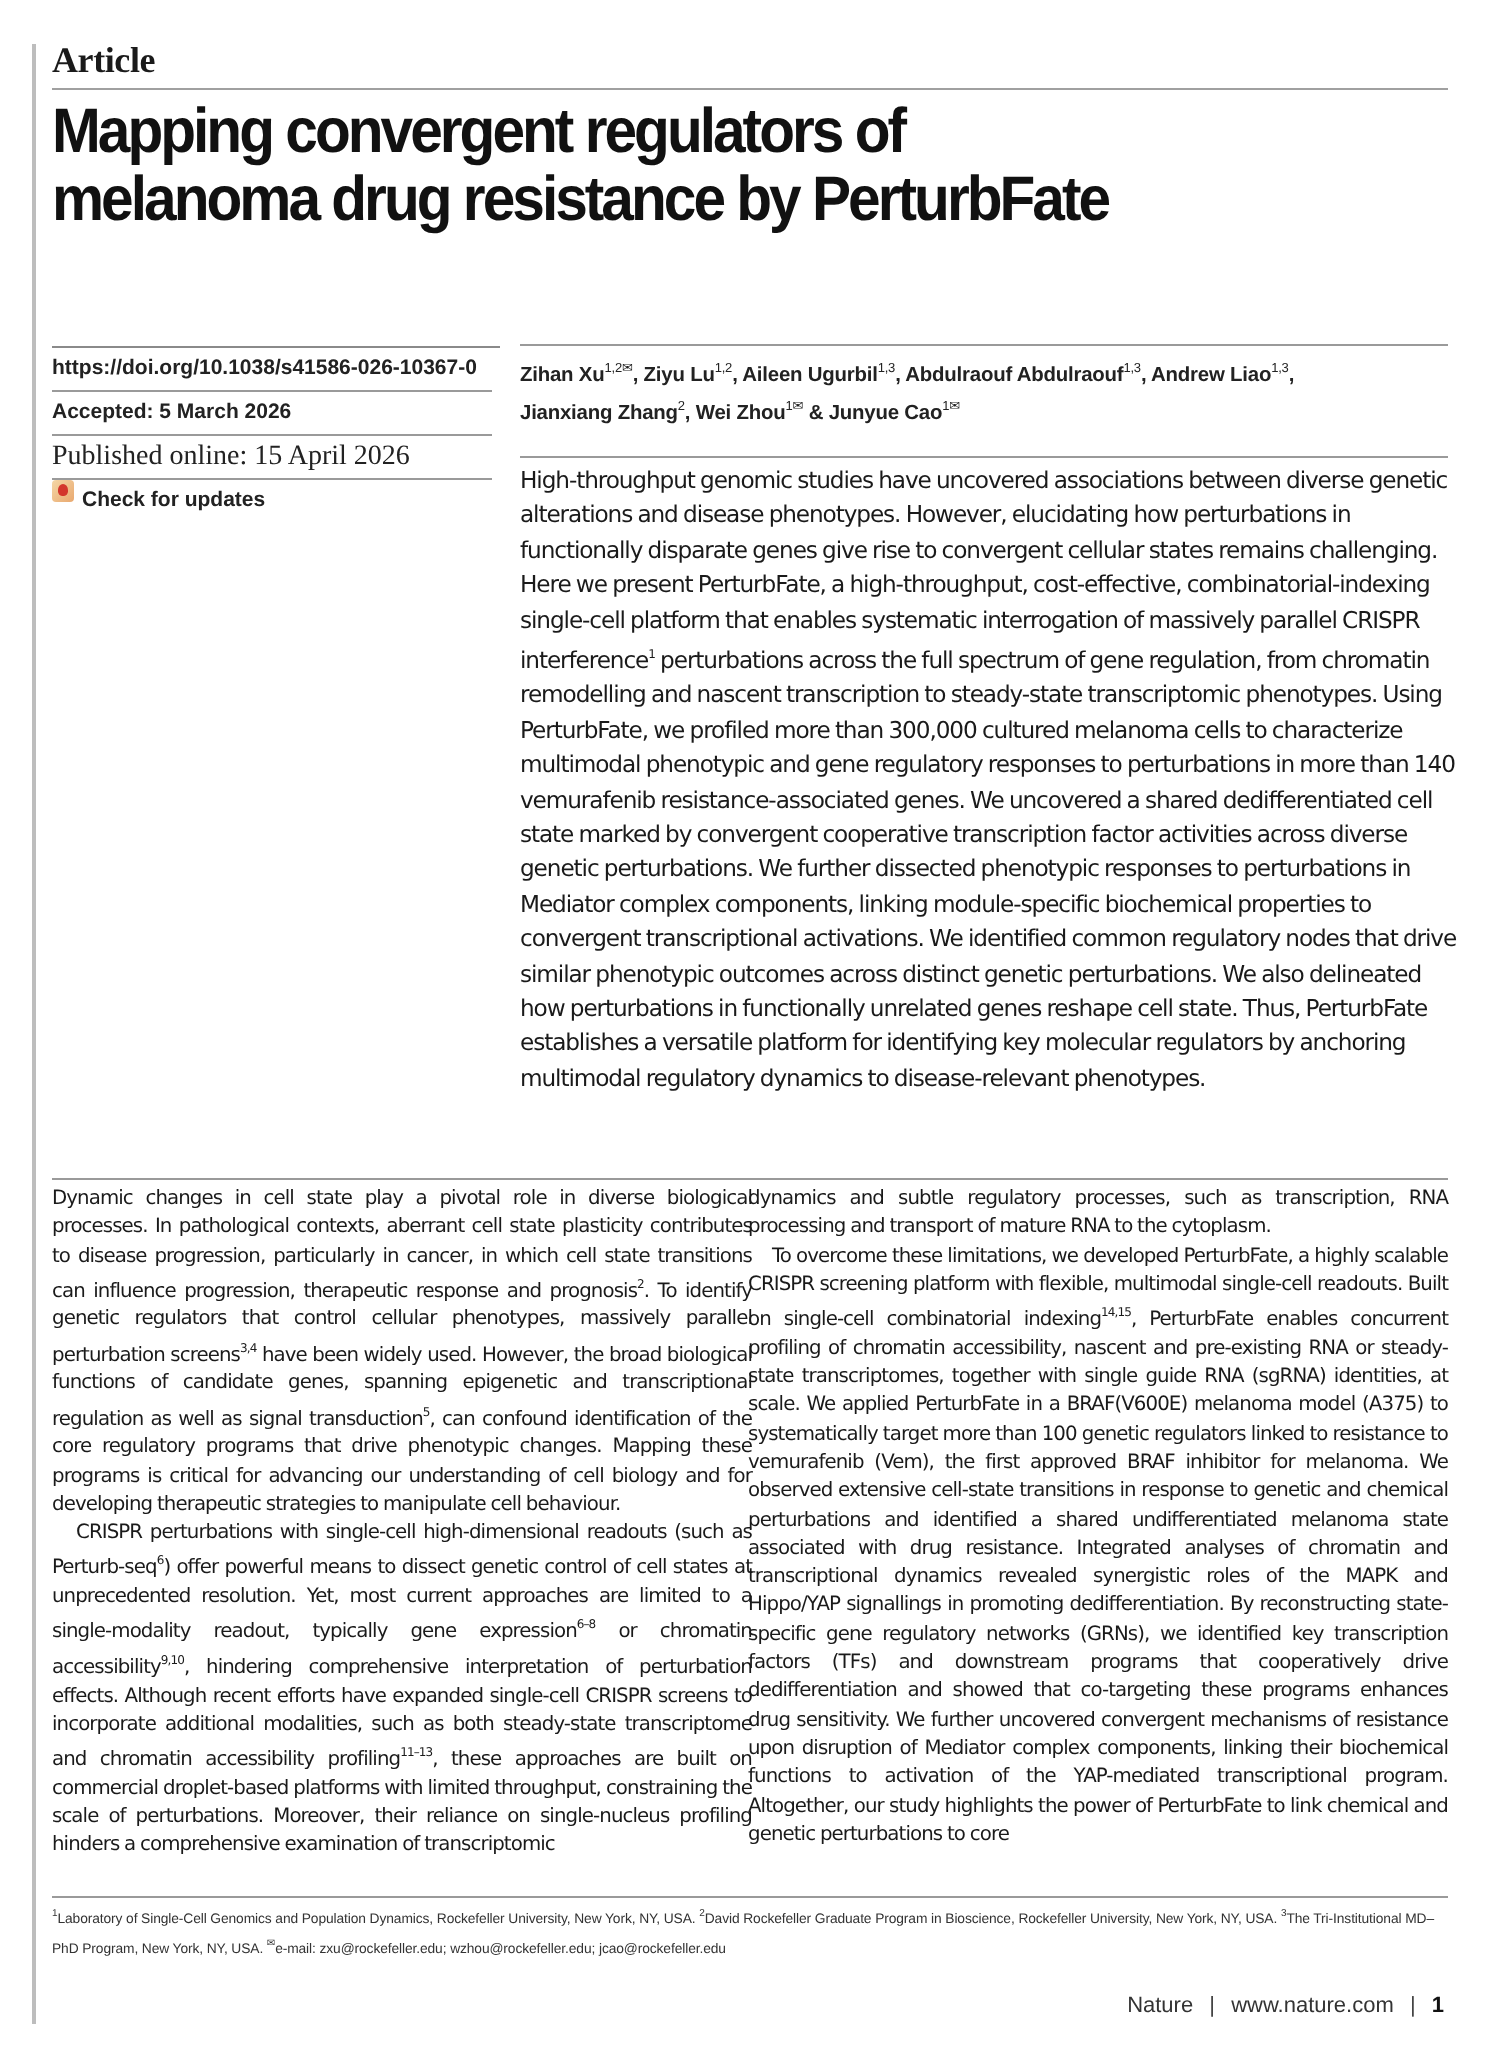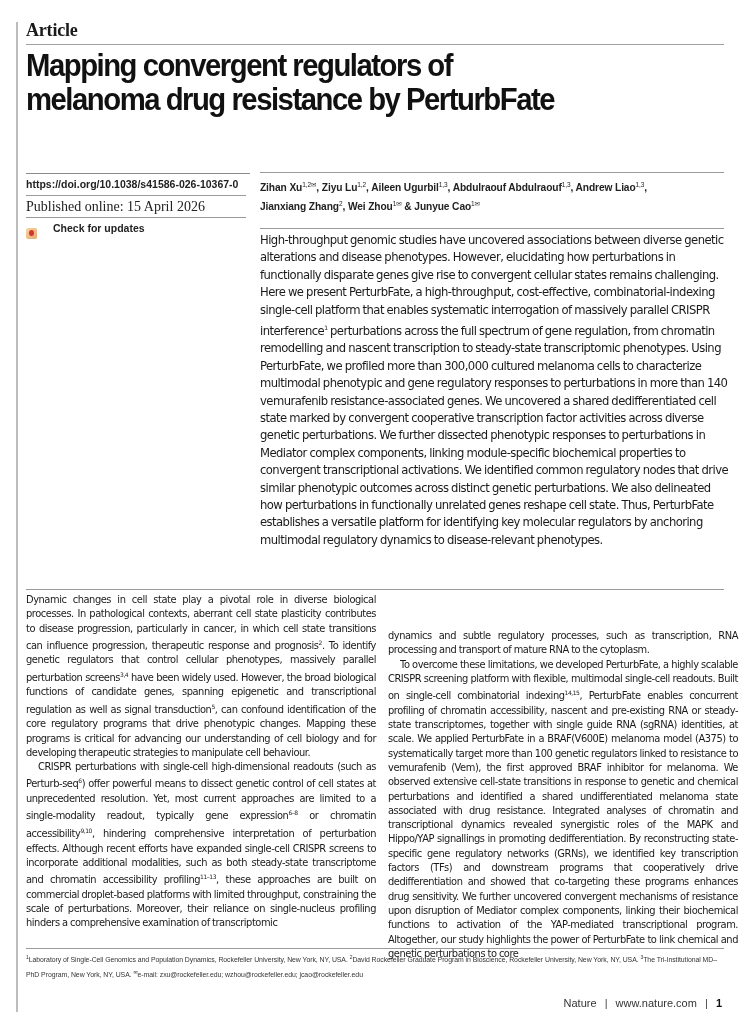--- a/index.html
+++ b/index.html
@@ -5,36 +5,36 @@
   html, body { margin: 0; padding: 0; background: #ffffff; }
   body { width: 746px; height: 1024px; position: relative; overflow: hidden; color: #1a1a1a; }
   .left-rule { position: absolute; left: 16px; top: 22px; width: 2px; height: 990px; background: #bdbdbd; }
   .article-label { position: absolute; left: 26px; top: 20px; font-family: "Liberation Serif", serif; font-weight: bold; font-size: 18px; letter-spacing: -0.2px; text-align: center; }
   .top-rule { position: absolute; left: 26px; top: 44px; width: 698px; height: 1px; background: #a0a0a0; }
   .title { position: absolute; left: 26px; top: 48px; width: 700px; font-family: "Liberation Sans", sans-serif; font-weight: bold; font-size: 31.5px; line-height: 34px; letter-spacing: -1.6px; color: #111; transform: scaleX(0.93); transform-origin: left top; }
   .meta-rule-top { position: absolute; left: 26px; top: 173px; width: 224px; height: 1px; background: #8a8a8a; }
   .meta { position: absolute; left: 26px; top: 174px; width: 220px; font-family: "Liberation Sans", sans-serif; font-size: 10.5px; }
   .meta-row { height: 21px; line-height: 21px; border-bottom: 1px solid #9a9a9a; font-weight: bold; color: #222; white-space: nowrap; overflow: hidden; }
   .meta-row.serif { font-family: "Liberation Serif", serif; font-weight: normal; font-size: 14px; }
-  .meta-row.last { border-bottom: none; display: flex; align-items: flex-end; gap: 16px; }
+  .meta-row.last { border-bottom: none; display: flex; align-items: flex-start; gap: 4px; }
   .update-icon { width: 11px; height: 11px; border-radius: 2px; background: linear-gradient(135deg, #f4d7a6, #e9a86f); position: relative; display: inline-block; }
   .update-icon::after { content: ""; position: absolute; left: 3px; top: 2px; width: 5px; height: 6px; border-radius: 50% 50% 40% 40%; background: #d3362c; }
   .authors-rule { position: absolute; left: 260px; top: 172px; width: 464px; height: 1px; background: #9a9a9a; }
   .authors { position: absolute; left: 260px; top: 177px; width: 470px; font-family: "Liberation Sans", sans-serif; font-weight: bold; font-size: 10.2px; line-height: 15.5px; color: #222; letter-spacing: -0.1px; }
   .authors sup { font-size: 6.5px; font-weight: normal; }
   .mail { font-size: 7px; font-weight: normal; }
   .abstract-rule { position: absolute; left: 260px; top: 228px; width: 464px; height: 1px; background: #9a9a9a; }
   .abstract { position: absolute; left: 260px; top: 232px; width: 470px; font-family: "DejaVu Sans", sans-serif; font-size: 11.6px; line-height: 17.4px; color: #1a1a1a; letter-spacing: -0.55px; word-spacing: -0.5px; }
   .abstract sup, .col sup { font-size: 6px; }
   .body-rule { position: absolute; left: 26px; top: 589px; width: 698px; height: 1px; background: #9a9a9a; }
   .col { position: absolute; top: 593px; width: 350px; font-family: "DejaVu Sans", sans-serif; font-size: 9.9px; line-height: 14.3px; color: #1a1a1a; letter-spacing: -0.45px; word-spacing: -0.3px; text-align: justify; }
   .col p { margin: 0; }
   .col p.indent { text-indent: 12px; }
   .col-left { left: 26px; }
-  .col-right { left: 388px; margin-top: 36px; }
+  .col-right { left: 374px; }
   .foot-rule { position: absolute; left: 26px; top: 948px; width: 698px; height: 1px; background: #9a9a9a; }
   .footnote { position: absolute; left: 26px; top: 951px; width: 700px; font-family: "Liberation Sans", sans-serif; font-size: 6.9px; line-height: 13px; color: #333; letter-spacing: -0.05px; }
   .footnote sup { font-size: 5px; }
   .page-footer { position: absolute; right: 24px; top: 997px; font-family: "Liberation Sans", sans-serif; font-size: 11px; color: #333; white-space: nowrap; text-align: center; }
   .page-footer .sep { margin: 0 5px; color: #444; }
   .page-footer .num { font-weight: bold; color: #111; }
 </style>
 </head>
 <body>
 
@@ -44,20 +44,21 @@
 <div class="top-rule"></div>
 
 <h1 class="title" style="margin:0;">
   <span>Mapping convergent regulators of</span><br>
   <span>melanoma drug resistance by PerturbFate</span>
 </h1>
 
 <div class="meta-rule-top"></div>
 <div class="meta">
   <div class="meta-row">https://doi.org/10.1038/s41586-026-10367-0</div>
+  <div class="meta-row">Accepted: 5 March 2026</div>
   <div class="meta-row serif">Published online: 15 April 2026</div>
   <div class="meta-row last">
     <span class="update-icon"></span>
     <span>Check for updates</span>
   </div>
 </div>
 
 <div class="authors-rule"></div>
 <div class="authors" id="authors"><span>Zihan Xu</span><sup>1,2</sup><sup class="mail">✉</sup><span>, </span><span>Ziyu Lu</span><sup>1,2</sup><span>, </span><span>Aileen Ugurbil</span><sup>1,3</sup><span>, </span><span>Abdulraouf Abdulraouf</span><sup>1,3</sup><span>, </span><span>Andrew Liao</span><sup>1,3</sup><span>,</span><br><span>Jianxiang Zhang</span><sup>2</sup><span>, </span><span>Wei Zhou</span><sup>1</sup><sup class="mail">✉</sup><span> &amp; </span><span>Junyue Cao</span><sup>1</sup><sup class="mail">✉</sup><span></span></div>
 

